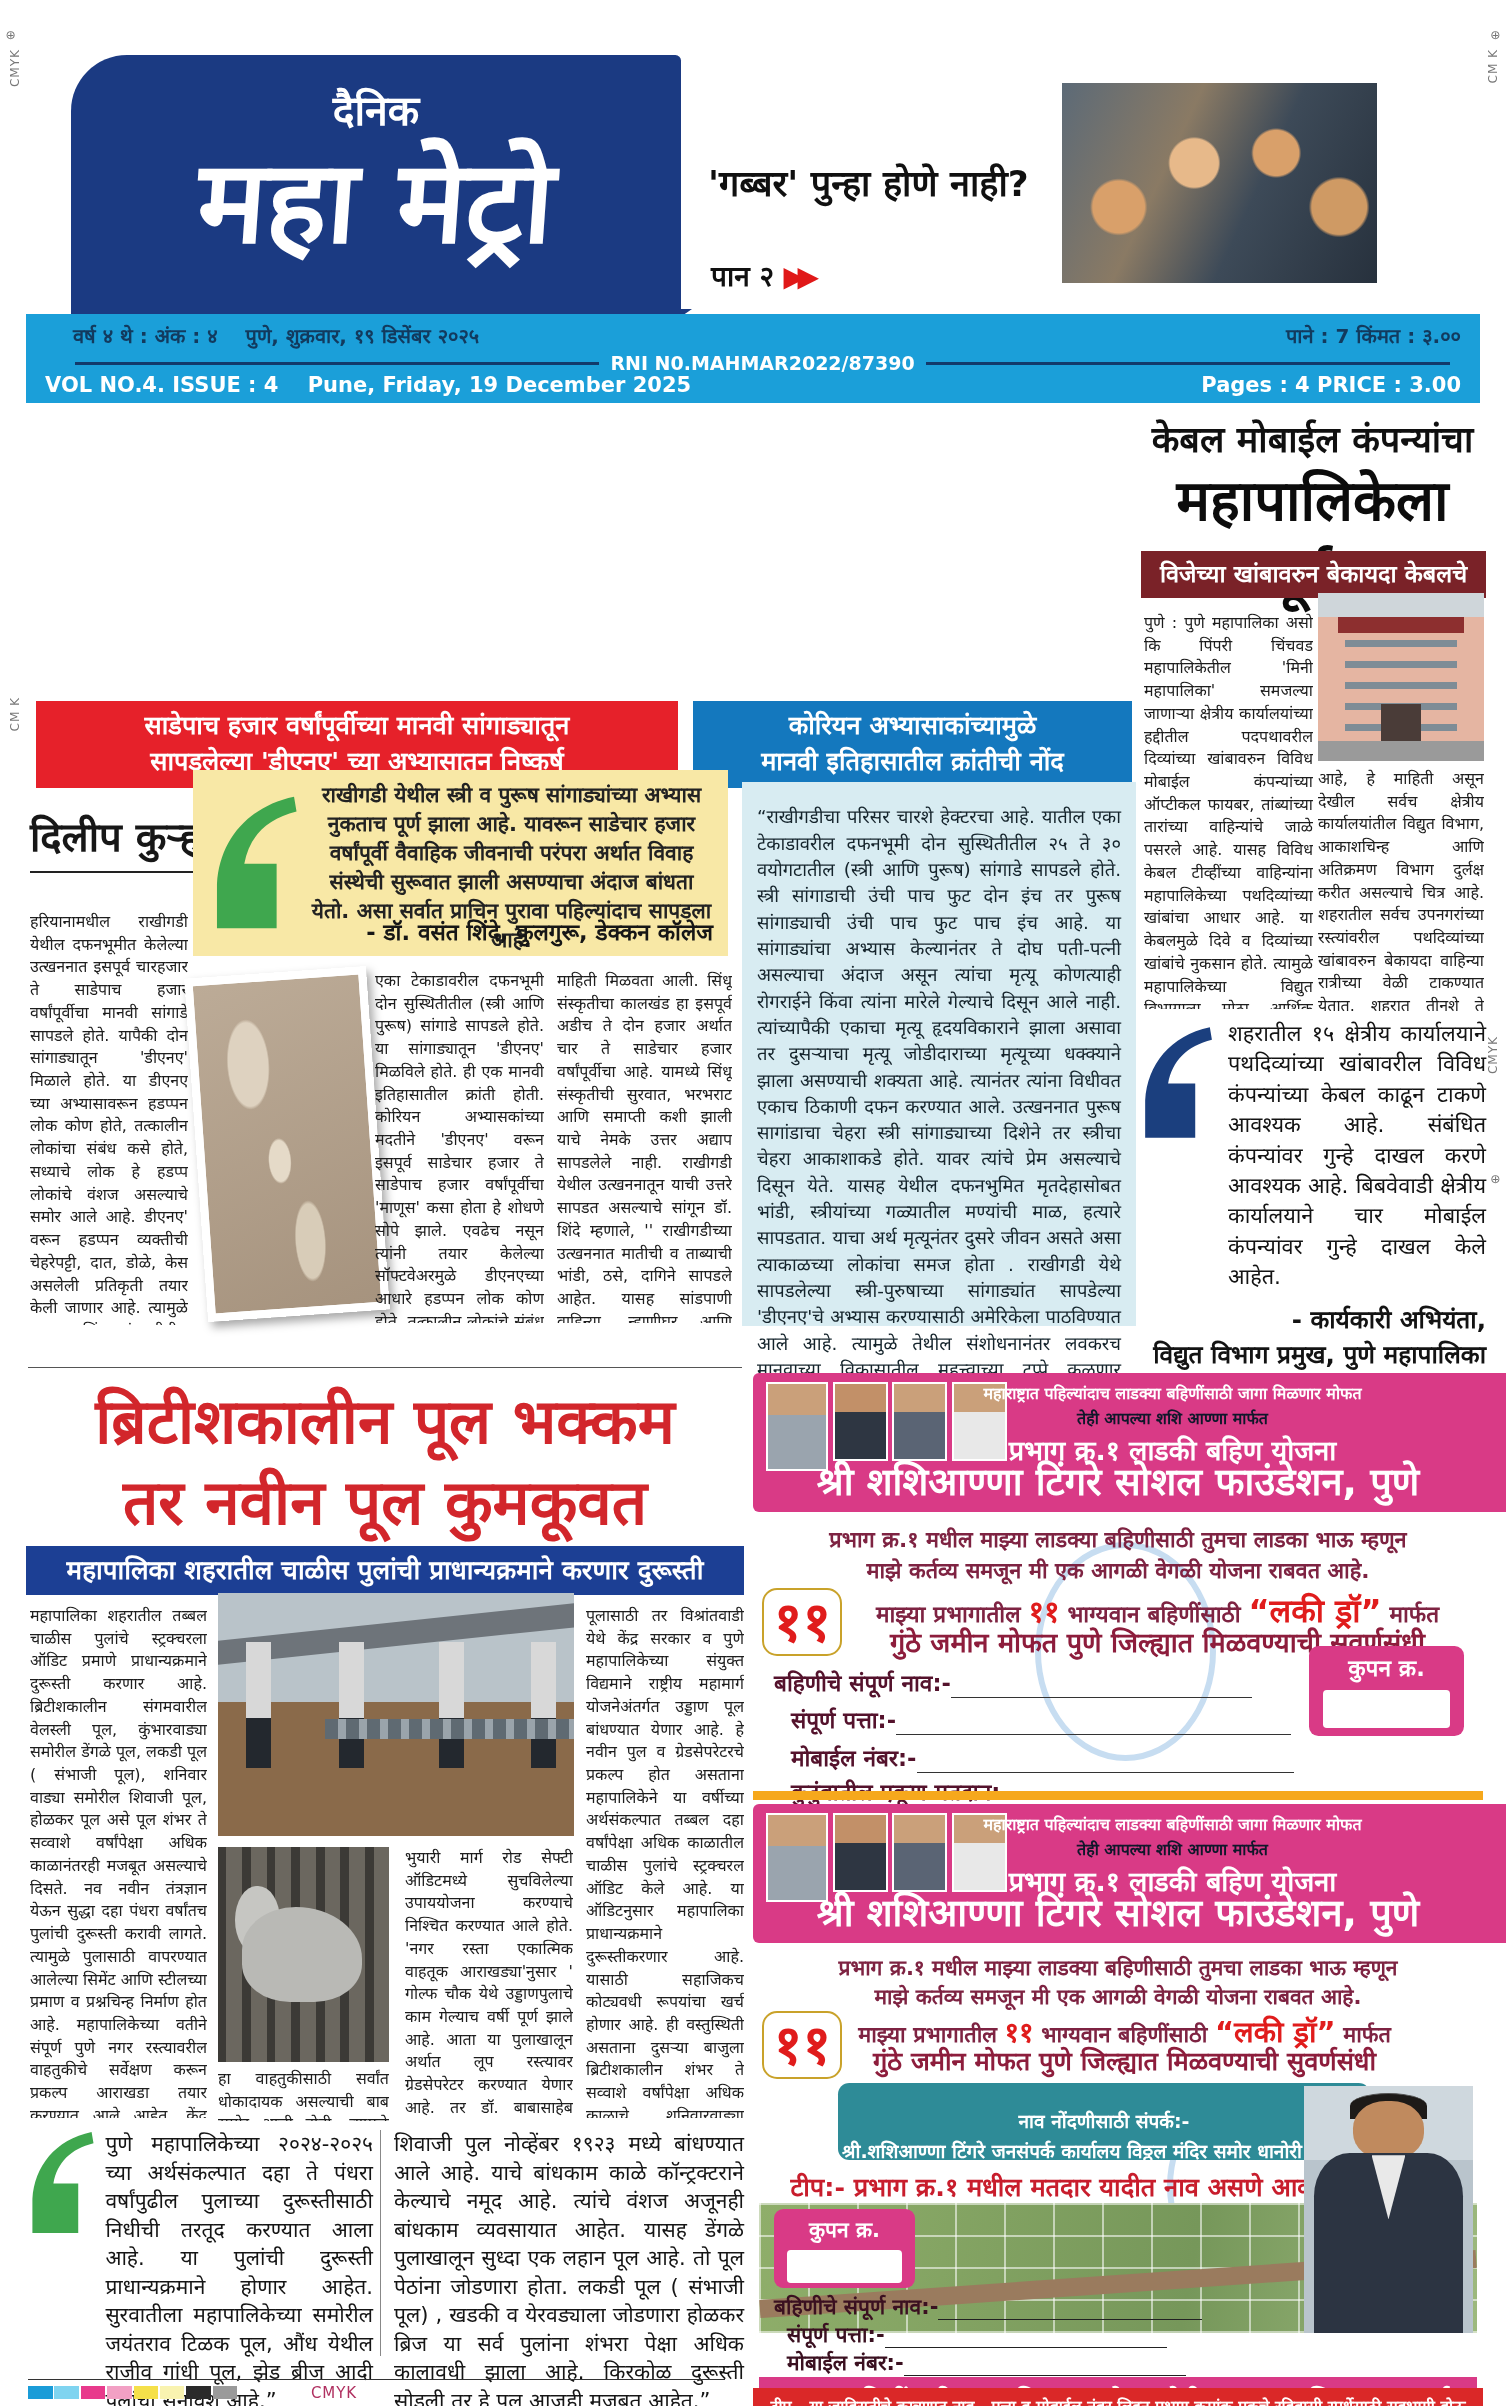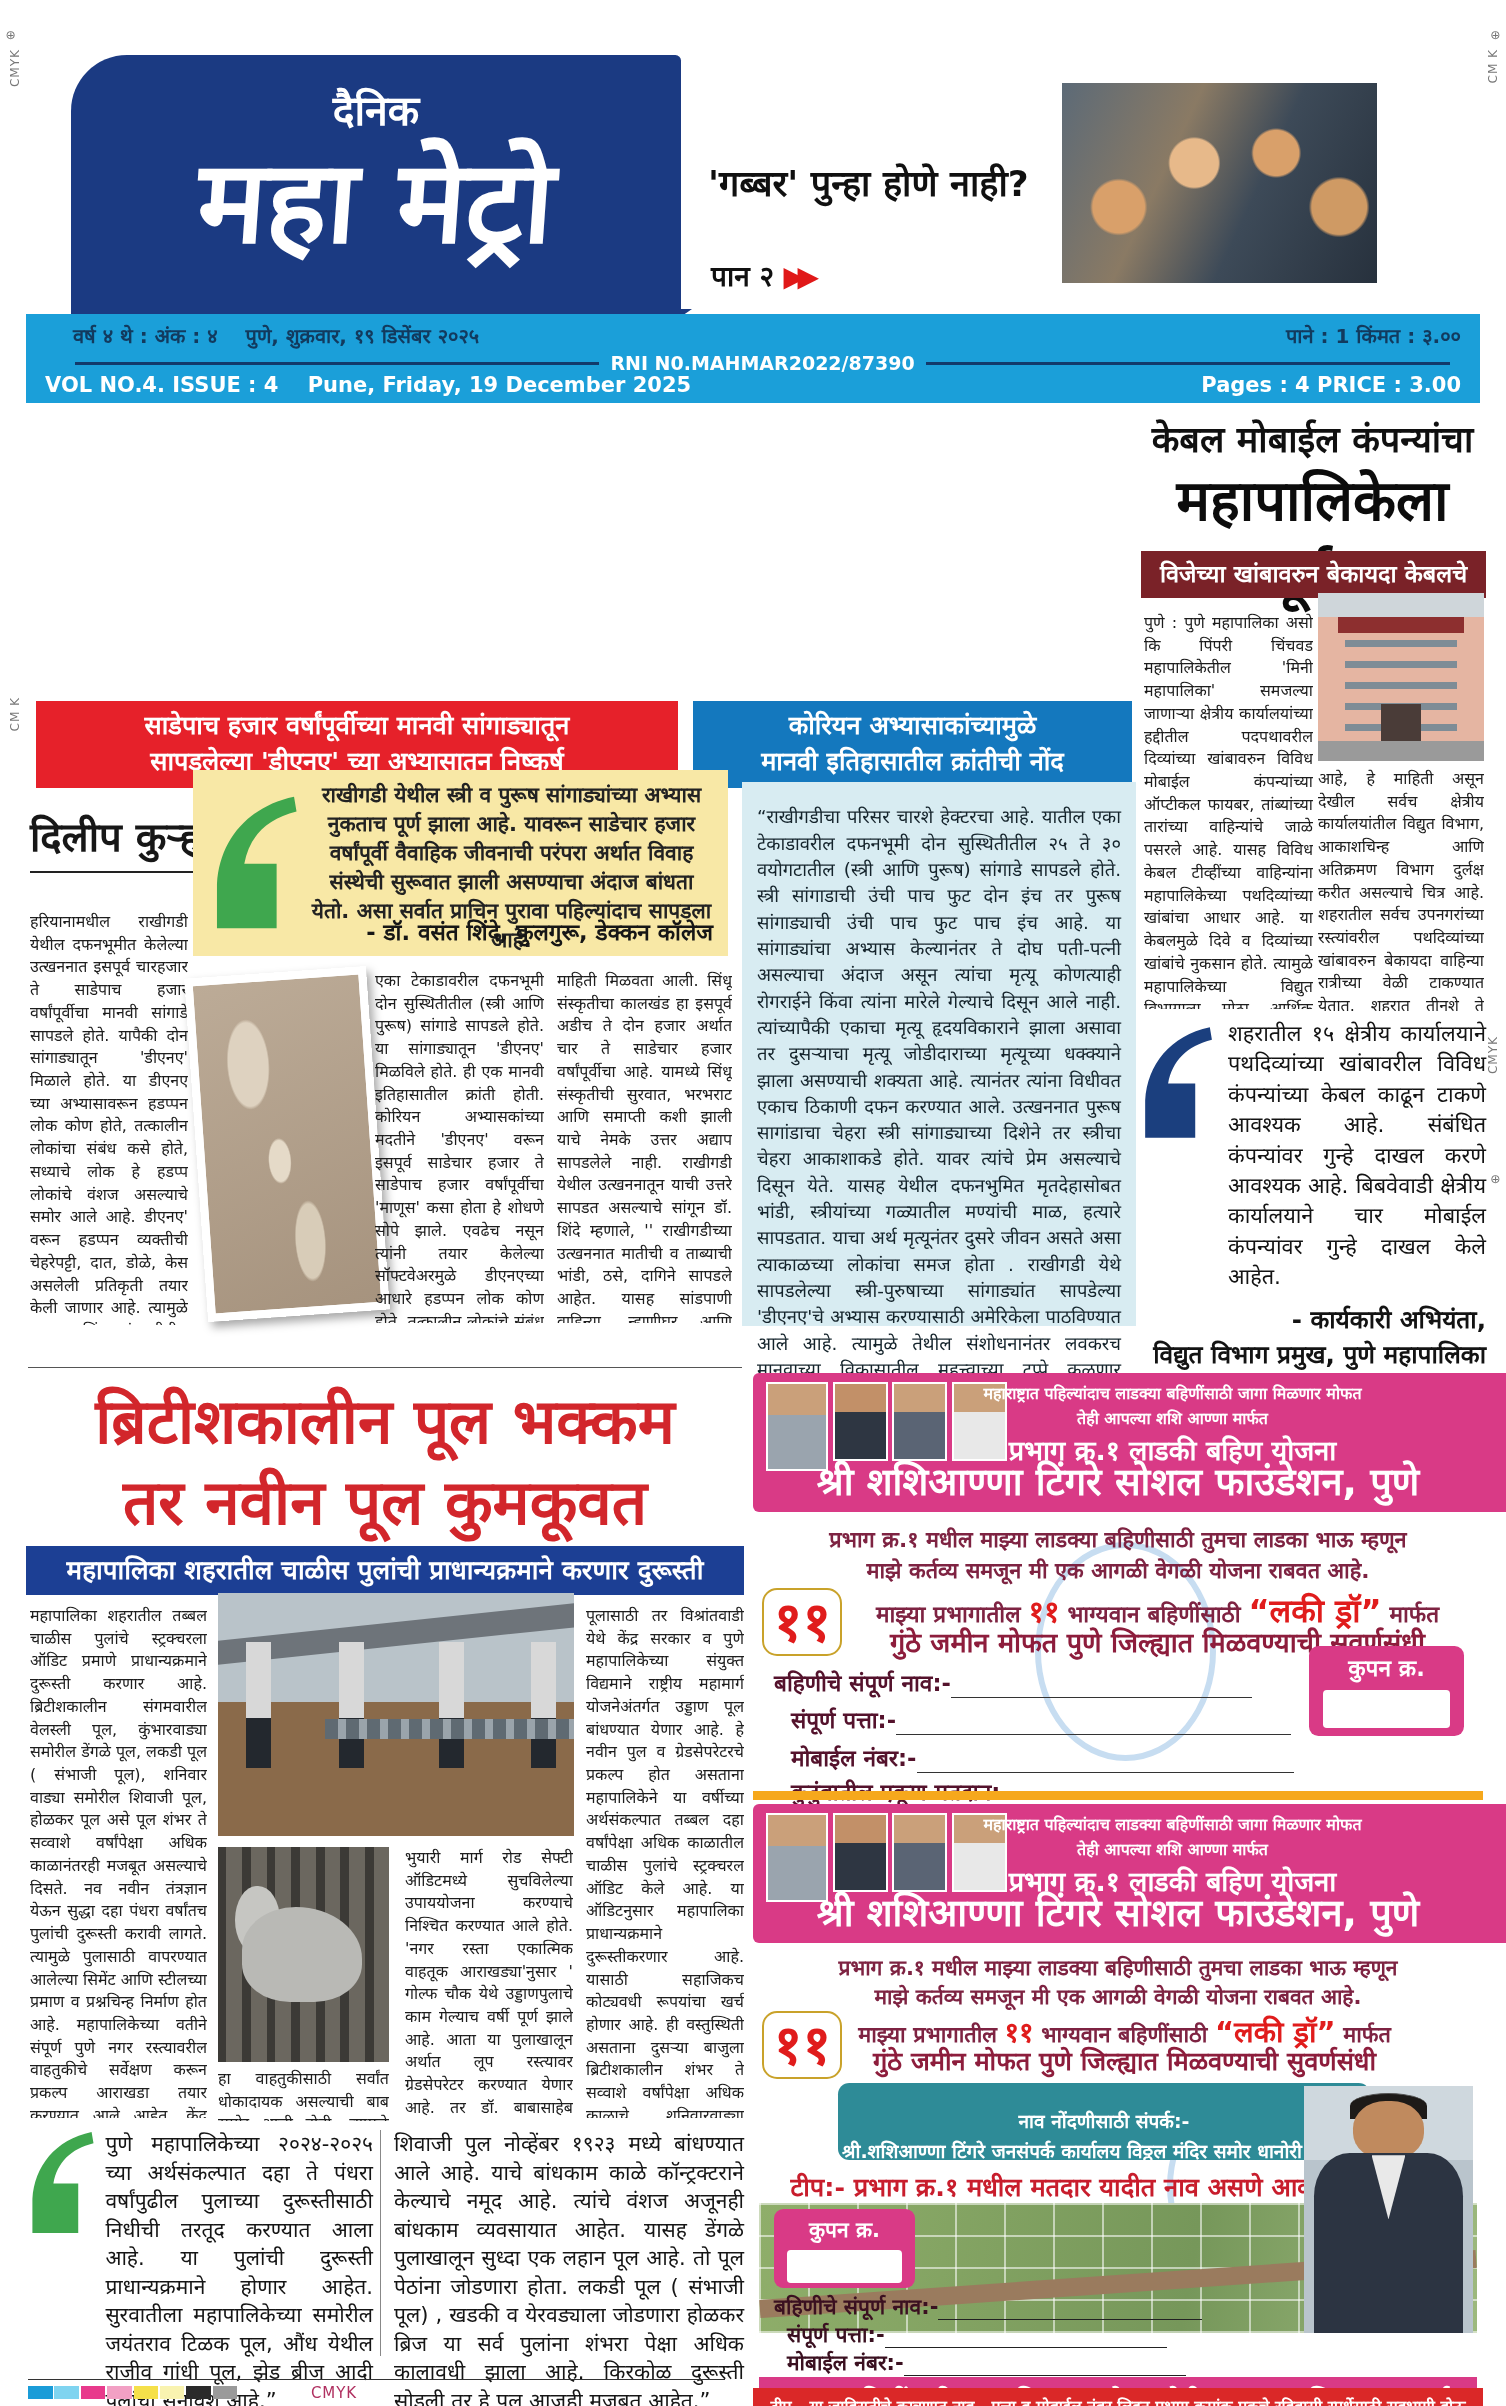--- a/index.html
+++ b/index.html
@@ -71,21 +71,21 @@
   .br-bar{position:absolute;left:26px;top:1546px;width:718px;height:49px;background:#1c3f94;color:#fff;
           font-size:26px;font-weight:bold;text-align:center;line-height:49px;}
   .gq{display:flex;position:absolute;}
   .gq .txt{font-size:21px;line-height:1.36;color:#151515;text-align:justify;}
   .vdiv{position:absolute;left:380px;top:2130px;height:226px;border-left:1.9px solid #888;}
   
   .ad{position:absolute;left:753px;width:730px;}
   .ad-head{position:relative;width:850px;height:139px;background:#d93a86;border-radius:6px;}
   .ad-head .small1{position:absolute;left:217px;top:9.4px;width:405px;text-align:center;color:#fff;
                    font-size:16px;font-weight:bold;}
-  .ad-head .small2{position:absolute;left:217px;top:34px;width:405px;text-align:center;color:#ffffff;
+  .ad-head .small2{position:absolute;left:217px;top:34px;width:405px;text-align:center;color:#0f172a;
                    font-size:16px;font-weight:bold;}
   .ad-head .mid{position:absolute;left:198px;top:58px;width:443px;text-align:center;color:#fff;
                 font-size:27px;font-weight:bold;}
   .ad-head .big{position:absolute;left:19px;bottom:5.6px;width:692px;text-align:center;color:#fff;
                 font-size:38px;font-weight:900;}
   .thumbs{position:absolute;left:13px;top:9.4px;display:flex;align-items:flex-start;gap:4.7px;}
   .thumb{width:51px;height:75px;border:2.8px solid #fff;background:linear-gradient(#caa07a 38%,#5a6474 38%);}
   .thumb.t1{width:58px;height:85px;background:linear-gradient(#caa07a 36%,#9aa4ae 36%);}
   .thumb.t2{background:linear-gradient(#c29068 38%,#2e3642 38%);}
   .thumb.t4{background:linear-gradient(#caa07a 38%,#e8e8e8 38%);}
@@ -170,21 +170,21 @@
 
   <div class="teaser-h">'गब्बर' पुन्हा होणे नाही?</div>
   <div class="teaser-p">
     <span>पान २</span><span class="arr">▶▶</span>
   </div>
   <div class="photo ph-collage" style="left:1062px;top:83px;width:315px;height:200px;"></div>
 
   <div class="strip">
     <div class="strip-row1">
       <span><span>वर्ष ४ थे : अंक : ४</span>&nbsp;&nbsp;&nbsp;&nbsp;<span>पुणे, शुक्रवार, १९ डिसेंबर २०२५</span></span>
-      <span>पाने : 1 किंमत : ३.००</span>
+      <span>पाने : 7 किंमत : ३.००</span>
     </div>
     <div class="rni-row">
         <span>RNI N0.MAHMAR2022/87390</span>
       </div>
     <div class="strip-row2">
       <span><span>VOL NO.4.  ISSUE : 4</span>&nbsp;&nbsp;&nbsp;&nbsp;<span>Pune, Friday, 19 December 2025</span></span>
       <span>Pages : 4  PRICE : 3.00</span>
     </div>
   </div>
 

